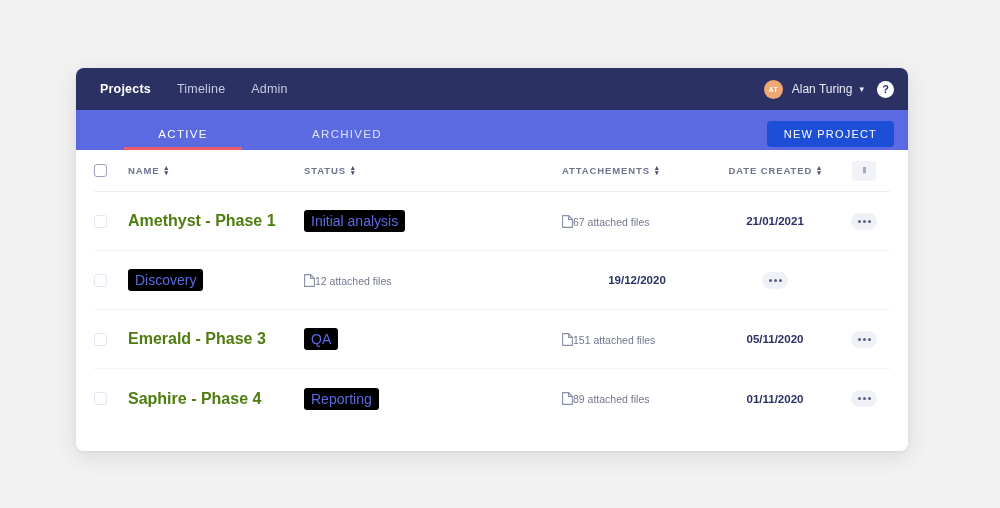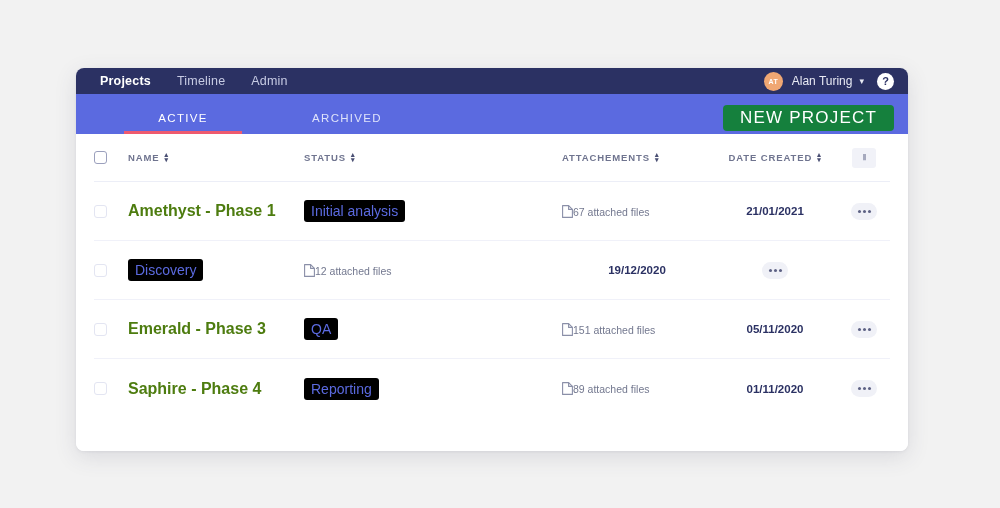--- a/index.html
+++ b/index.html
@@ -33,21 +33,21 @@
     border-radius: 8px;
     background: #ffffff;
     box-shadow: 0 6px 22px rgba(60,60,90,0.13), 0 1px 3px rgba(60,60,90,0.08);
     overflow: hidden;
     display: flex;
     flex-direction: column;
   }
 
   
   .navbar {
-    height: 26px;
+    height: 42px;
     background: #2b3163;
     display: flex;
     align-items: center;
     padding: 0 14px 0 24px;
     flex: 0 0 auto;
   }
   .nav-links {
     display: flex;
     align-items: center;
     gap: 26px;
@@ -147,27 +147,27 @@
     left: 0; right: 0; bottom: 0;
     height: 3px;
     background: #ef5a6f;
   }
   .tab-spacer { flex: 1 1 auto; }
   .new-project-wrap {
     display: flex;
     align-items: center;
   }
   .new-project-btn {
-    background: #15803d;
+    background: #1d4ed8;
     color: #ffffff;
     border: none;
     border-radius: 4px;
     height: 26px;
     padding: 0 17px;
-    font-size: 17px;
+    font-size: 11px;
     font-family: "Liberation Sans", sans-serif;
     letter-spacing: 1.2px;
     cursor: pointer;
     white-space: nowrap;
   }
 
   
   .table-area {
     flex: 1 1 auto;
     background: #ffffff;
@@ -176,21 +176,21 @@
     flex-direction: column;
   }
 
   .row-grid {
     display: grid;
     grid-template-columns: 34px 176px 1fr 150px 126px 52px;
     align-items: center;
   }
 
   .table-head {
-    height: 48px;
+    height: 42px;
     border-bottom: 1px solid #eceef7;
   }
   .th {
     display: flex;
     align-items: center;
     gap: 5px;
     color: #6f748f;
     font-size: 9.5px;
     letter-spacing: 0.9px;
     font-weight: bold;

